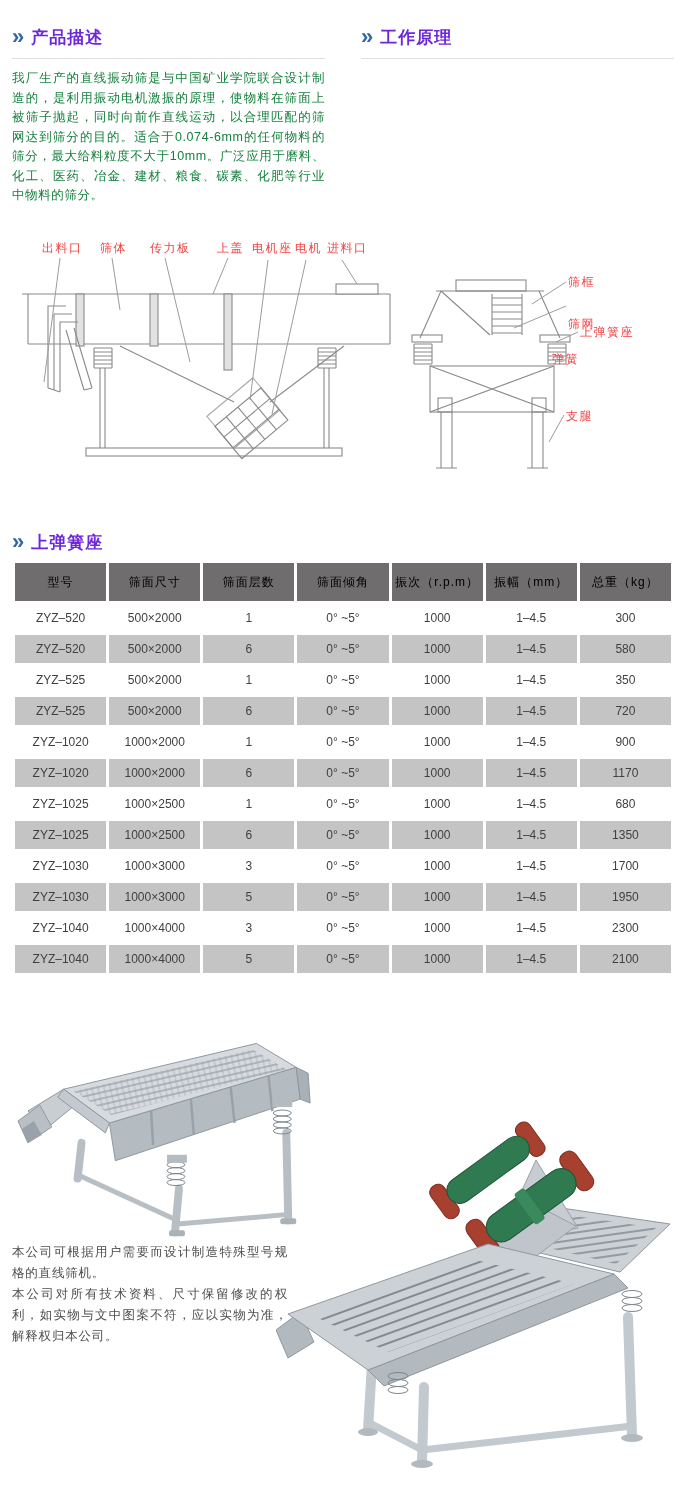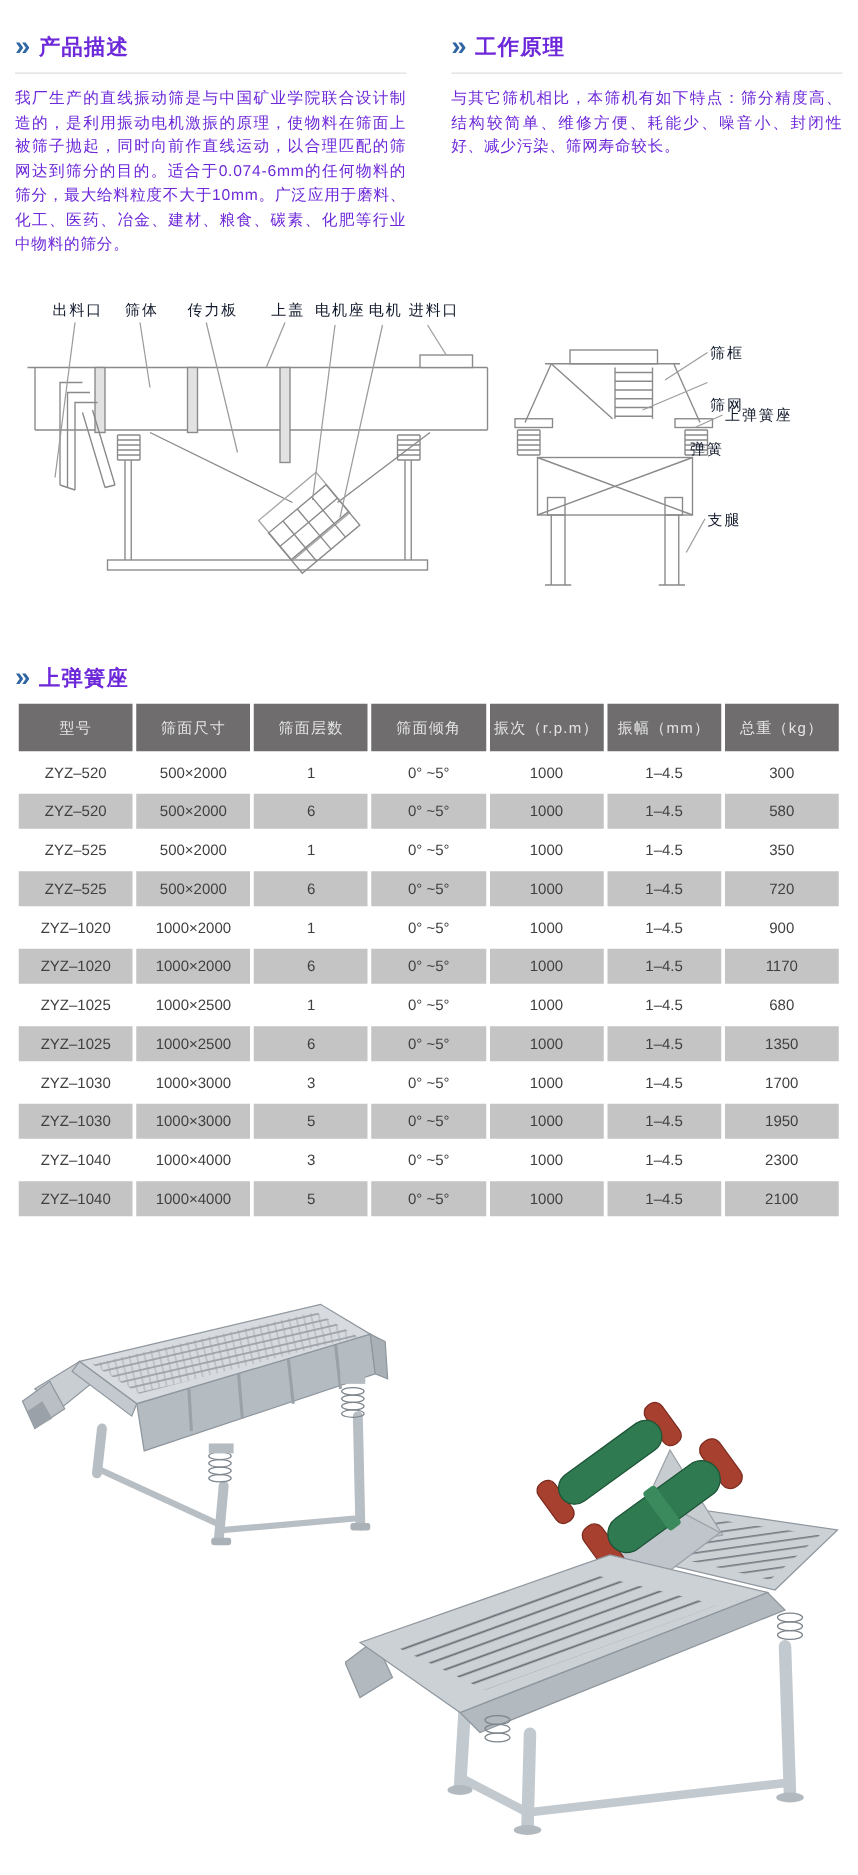--- a/index.html
+++ b/index.html
@@ -5,32 +5,32 @@
   html,body{margin:0;padding:0;background:#fff;}
   .page{position:relative;width:686px;height:1500px;overflow:hidden;background:#fff;
         font-family:"Liberation Sans",sans-serif;padding-top:26px;box-sizing:border-box;}
   
   .cols{display:flex;gap:36px;padding:0 12px;height:206px;box-sizing:border-box;}
   .col{flex:1;min-width:0;}
   .sec-head{display:flex;align-items:center;gap:7px;margin:0;}
   .chev{color:#2f66a3;font-size:22px;font-weight:bold;line-height:1;transform:translateY(-1px);}
   .sec-title{font-size:17px;font-weight:bold;color:#6d28d9;letter-spacing:1px;}
   .rule{border-bottom:1px solid #dcdfe3;margin:9px 0 10px;}
-  .body-p{margin:0;font-size:12.5px;line-height:19.5px;color:#6d28d9;text-align:justify;
+  .body-p{margin:0;font-size:12.5px;line-height:19.5px;color:#15803d;text-align:justify;
           letter-spacing:0.6px;}
   .body-p + .body-p{margin-top:0;}
   
   .diagram{position:relative;height:285px;}
   .diagram svg{position:absolute;left:0;top:0;}
-  .dlabel{position:absolute;font-size:12px;color:#0f172a;letter-spacing:1.5px;white-space:nowrap;}
+  .dlabel{position:absolute;font-size:12px;color:#ef4444;letter-spacing:1.5px;white-space:nowrap;}
   
   .tech{padding:0 12px;margin-top:14px;}
   table.params{width:662px;border-collapse:separate;border-spacing:3px;table-layout:fixed;
                margin-top:6px;}
-  table.params th{background:#6f6d6d;color:#e5e5e5;font-weight:normal;font-size:12px;height:36px;
+  table.params th{background:#6f6d6d;color:#000000;font-weight:normal;font-size:12px;height:36px;
                   letter-spacing:1px;}
   table.params td{text-align:center;font-size:12px;color:#3f3f3f;height:26px;background:#fff;}
   table.params tbody tr.alt td{background:#c4c4c4;}
   
   .bottom{position:relative;height:520px;}
   .photo1{position:absolute;left:12px;top:16px;width:318px;height:252px;}
   .photo2{position:absolute;left:276px;top:126px;width:408px;height:374px;}
   .note{position:absolute;left:12px;top:266px;width:276px;}
   .note p{margin:0;font-size:12.5px;line-height:21px;color:#4d4d4d;text-align:justify;
           letter-spacing:0.8px;}
@@ -48,21 +48,20 @@
       </h2>
       <div class="rule"></div>
       <p class="body-p">我厂生产的直线振动筛是与中国矿业学院联合设计制造的，是利用振动电机激振的原理，使物料在筛面上被筛子抛起，同时向前作直线运动，以合理匹配的筛网达到筛分的目的。适合于0.074-6mm的任何物料的筛分，最大给料粒度不大于10mm。广泛应用于磨料、化工、医药、冶金、建材、粮食、碳素、化肥等行业中物料的筛分。</p>
     </div>
     <div class="col">
       <h2 class="sec-head">
         <span class="chev">»</span>
         <span class="sec-title">工作原理</span>
       </h2>
       <div class="rule"></div>
-      <p class="body-p">与其它筛机相比，本筛机有如下特点：筛分精度高、结构较简单、维修方便、耗能少、噪音小、封闭性好、减少污染、筛网寿命较长。</p>
     </div>
   </div>
 
   <div class="diagram">
     <svg width="686" height="285" viewBox="0 0 686 285">
       <g stroke="#8a8a8a" stroke-width="1.1" fill="none">
 
         <path d="M22,62 H390 M28,62 V112 M390,62 V112 M28,112 H390"></path>
         <rect x="336" y="52" width="42" height="10" fill="#fff"></rect>
         <rect x="76" y="62" width="8" height="52" fill="#e2e2e2"></rect>
@@ -340,15 +339,19 @@
         <ellipse cx="356" cy="206" rx="10" ry="3.5"></ellipse>
         <ellipse cx="122" cy="274" rx="10" ry="3.5"></ellipse>
           <ellipse cx="122" cy="281" rx="10" ry="3.5"></ellipse>
         <ellipse cx="122" cy="288" rx="10" ry="3.5"></ellipse>
       </g>
       <ellipse cx="146" cy="362" rx="11" ry="4" fill="#b2b9bf"></ellipse>
       <ellipse cx="356" cy="336" rx="11" ry="4" fill="#b2b9bf"></ellipse>
       <ellipse cx="92" cy="330" rx="10" ry="4" fill="#b2b9bf"></ellipse>
     </svg>
 
+    <div class="note">
+      <p>本公司可根据用户需要而设计制造特殊型号规格的直线筛机。</p>
+      <p>本公司对所有技术资料、尺寸保留修改的权利，如实物与文中图案不符，应以实物为准，解释权归本公司。</p>
+    </div>
   </div>
 
 </div>
 
 </body></html>

